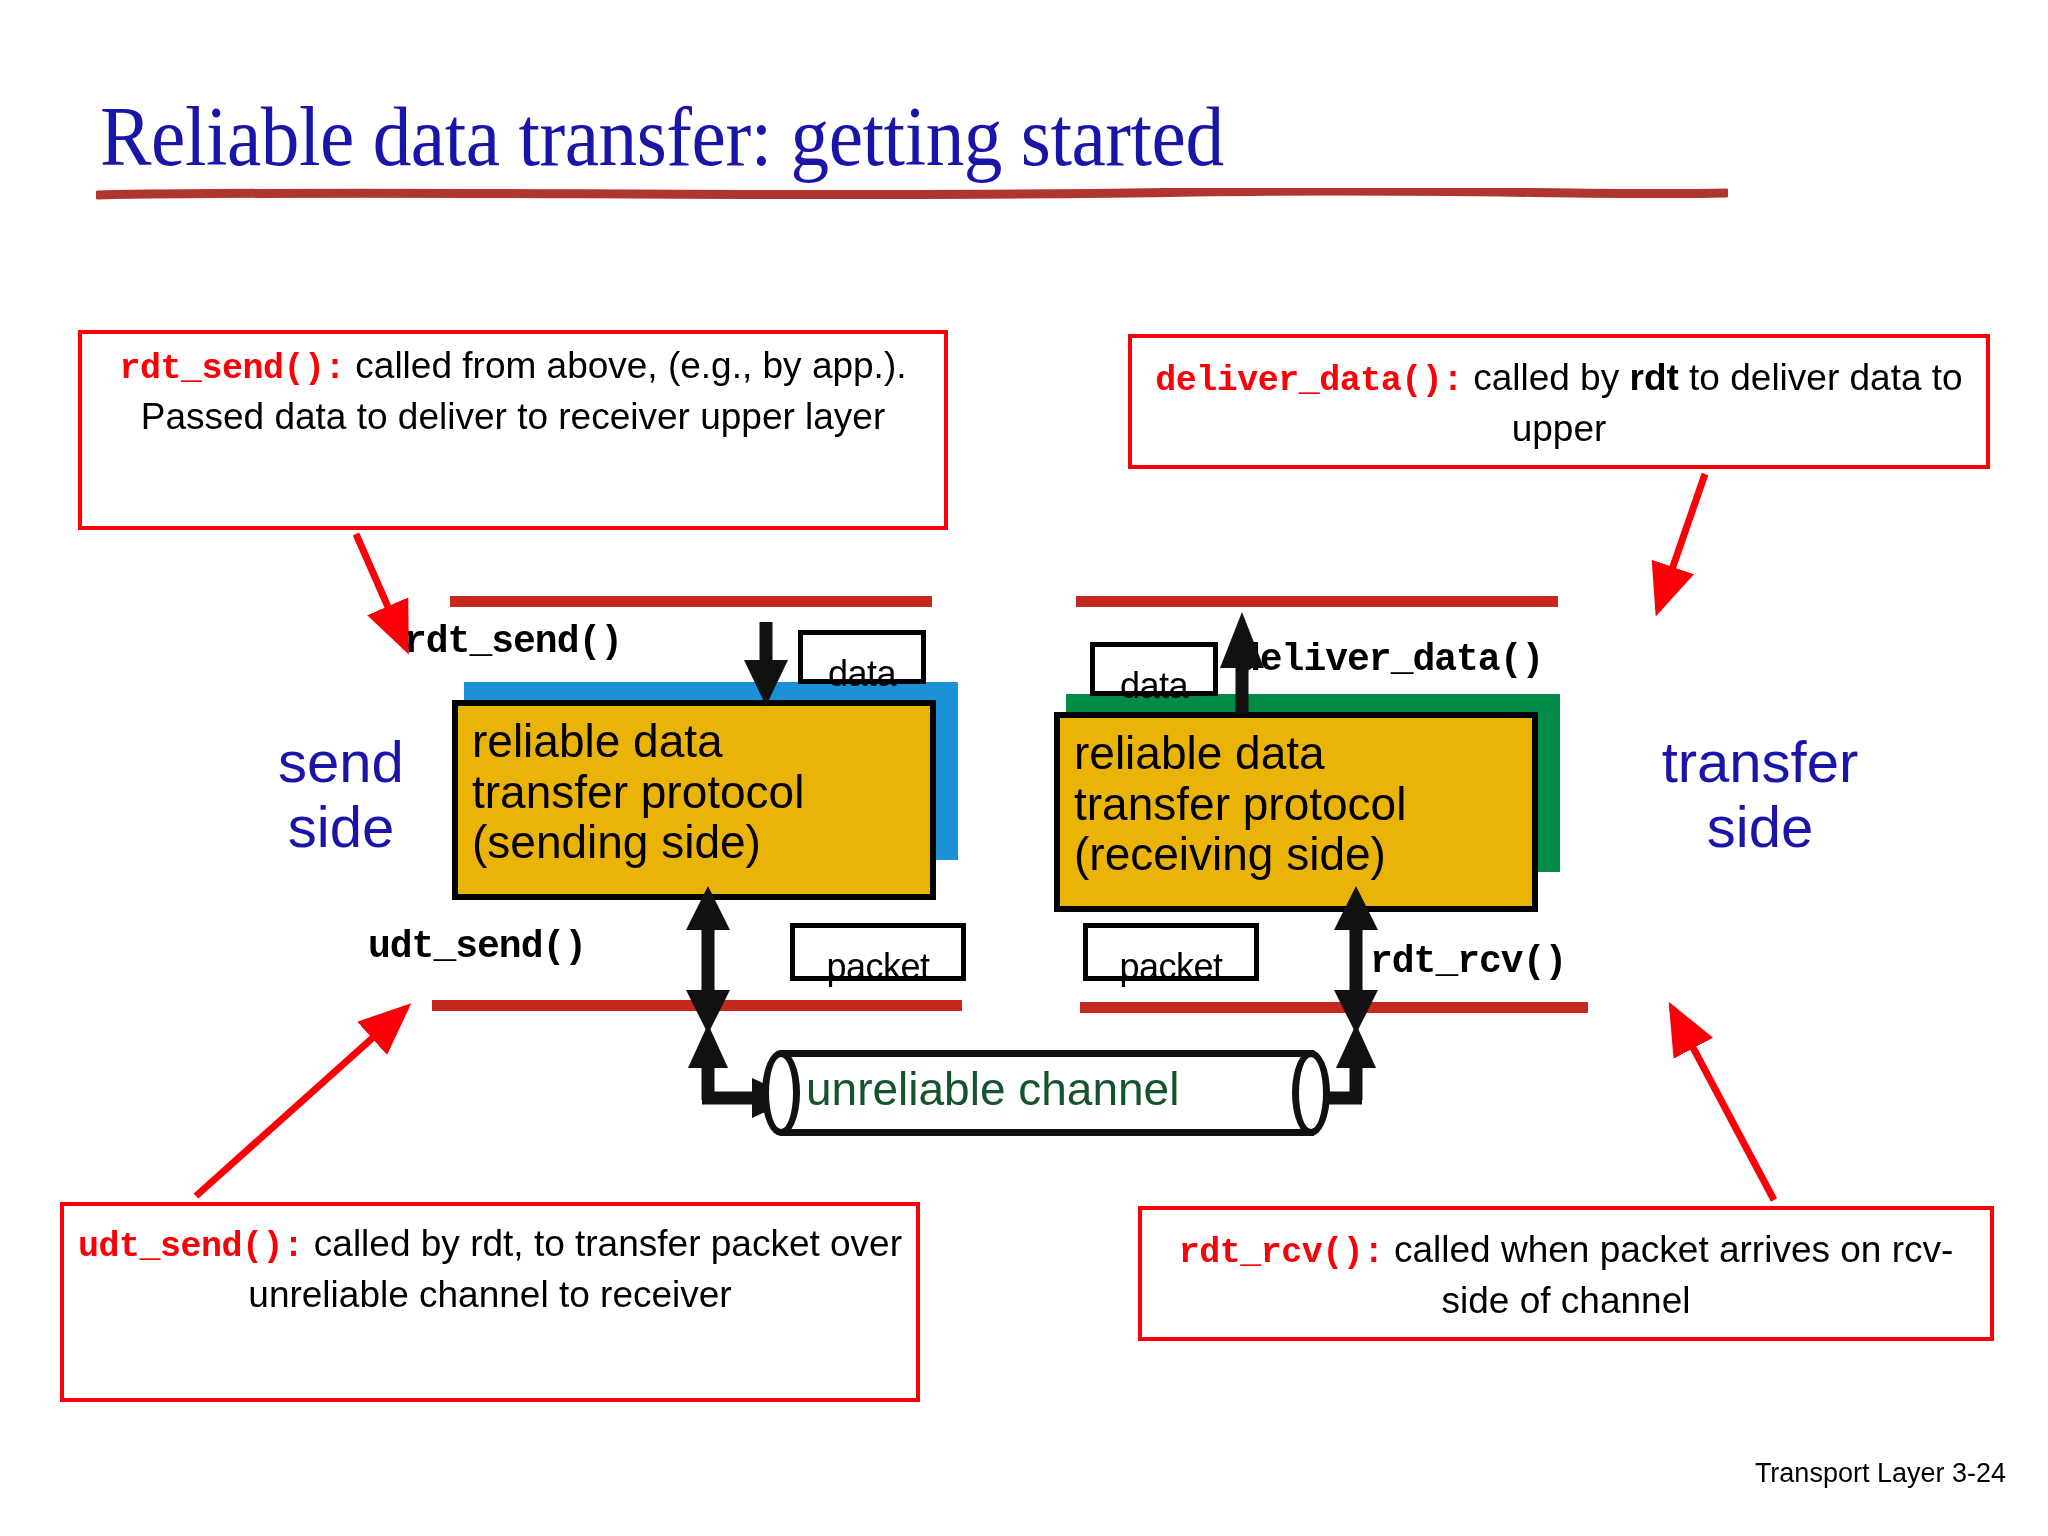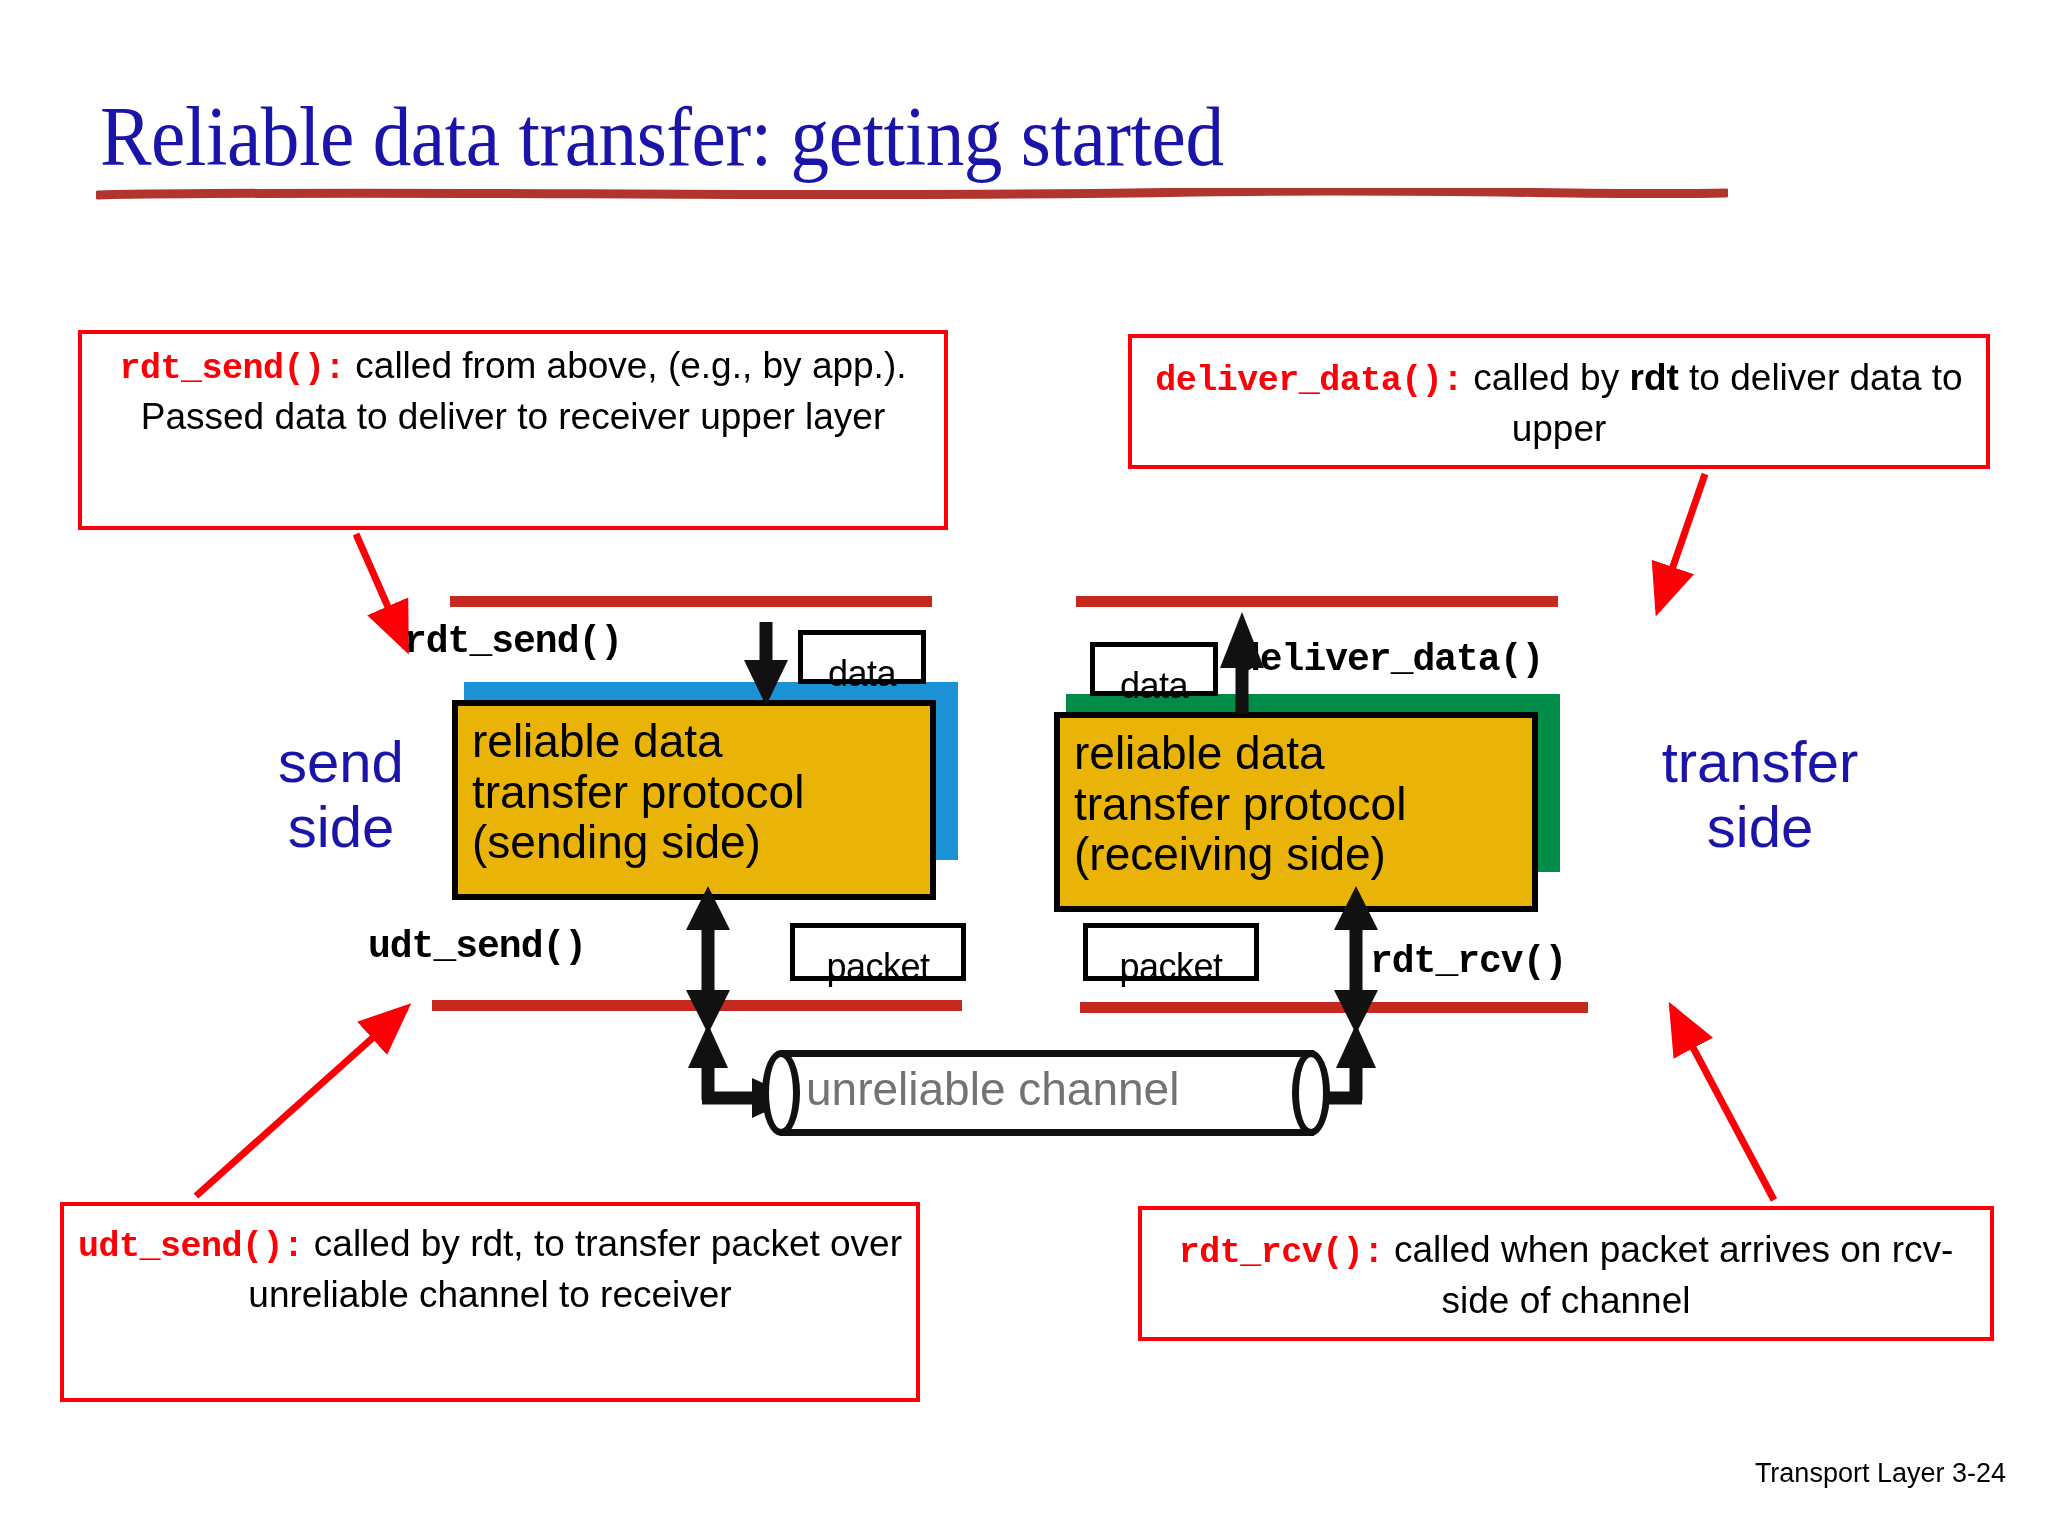--- a/index.html
+++ b/index.html
@@ -136,21 +136,21 @@
     border:7px solid #111; border-radius:50%;
     background:#ffffff; box-sizing:border-box;
   }
   #channel-cap-right {
     position:absolute; left:530px; top:0px; width:38px; height:86px;
     border:7px solid #111; border-radius:50%;
     background:#ffffff; box-sizing:border-box;
   }
   #channel-text {
     position:absolute; left:44px; top:14px; width:500px;
-    font-size:46px; color:#737373; text-align:left; line-height:1.1;
+    font-size:46px; color:#14532d; text-align:left; line-height:1.1;
     white-space:nowrap;
   }
 
   
   .footer {
     position:absolute; right:42px; top:1458px;
     font-size:27px; color:#000;
   }
 
   svg.overlay { position:absolute; left:0; top:0; width:2048px; height:1536px; pointer-events:none; }

